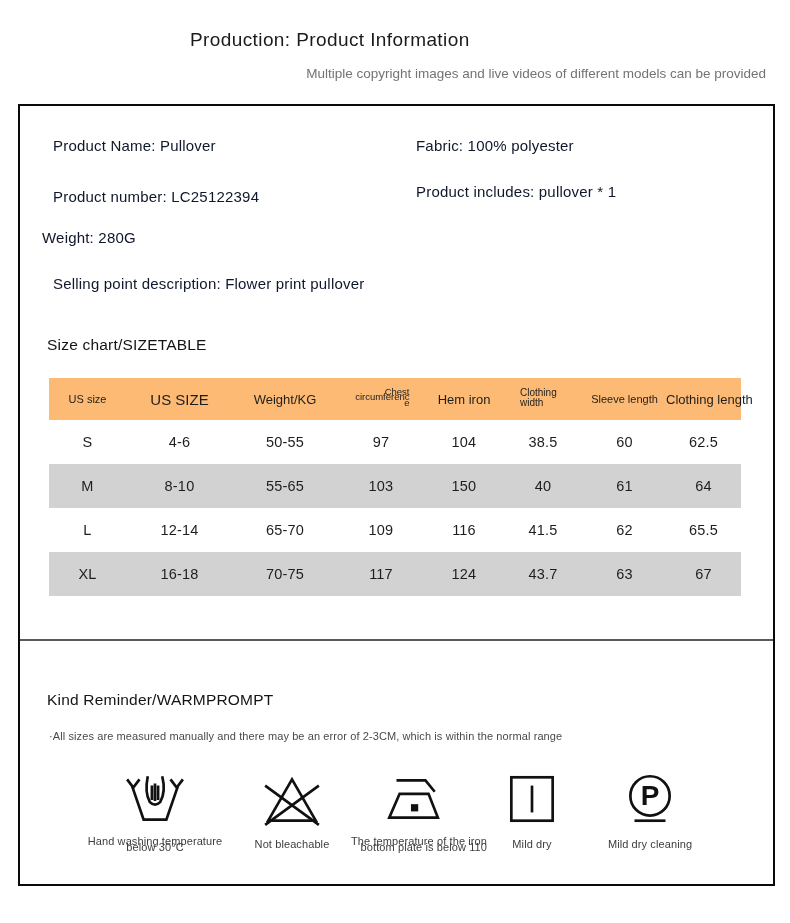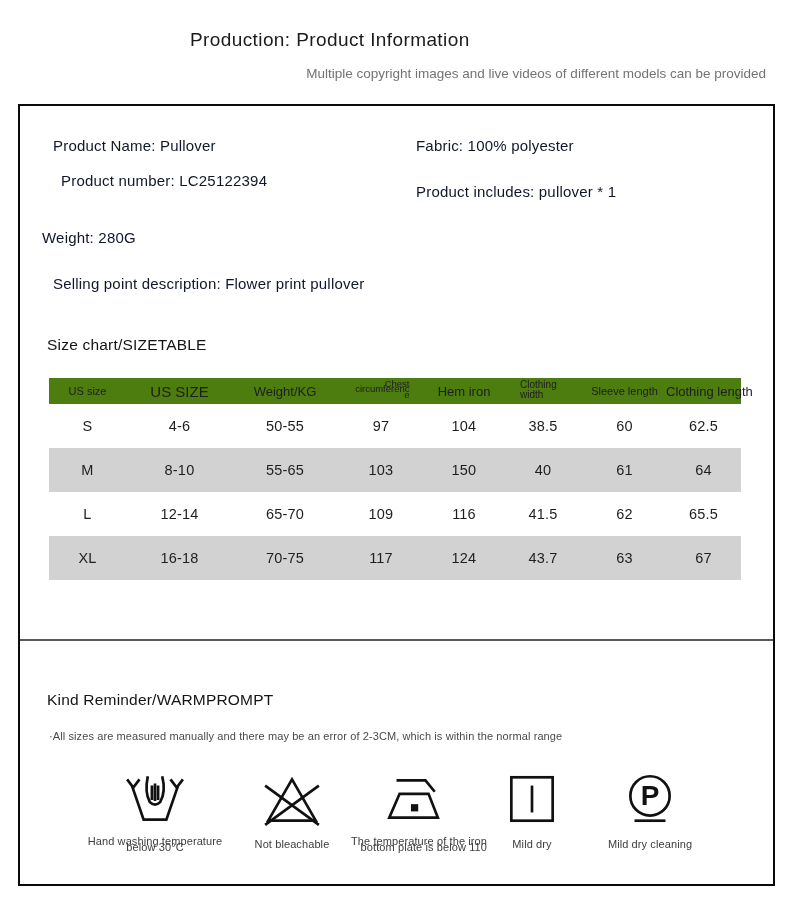--- a/index.html
+++ b/index.html
@@ -5,28 +5,28 @@
   html,body{margin:0;padding:0;background:#ffffff;}
   .page{
     position:relative;width:790px;height:923px;background:#ffffff;overflow:hidden;
     font-family:"Liberation Sans", sans-serif;color:#1e1e1e;
   }
   .title{position:absolute;left:190px;top:29px;font-size:19px;color:#1b1b1b;letter-spacing:.4px;}
   .subtitle{position:absolute;right:24px;top:66px;font-size:13.5px;color:#737373;}
   .box{position:absolute;left:18px;top:104px;width:753px;height:778px;border:2px solid #0a0a0a;background:#fff;}
   .info{position:absolute;font-size:15px;color:#0f172a;letter-spacing:.2px;white-space:nowrap;}
   .i-name{left:33px;top:31px;} .i-fabric{left:396px;top:31px;}
-  .i-number{left:33px;top:66px;margin-left:8px;} .i-includes{left:396px;top:77px;}
+  .i-number{left:33px;top:82px;} .i-includes{left:396px;top:77px;}
   .i-weight{left:22px;top:123px;} .i-selling{left:33px;top:169px;}
   .heading{position:absolute;font-size:15.5px;color:#141414;letter-spacing:.2px;}
   .h-size{left:27px;top:230px;} .h-reminder{left:27px;top:585px;}
   .note{position:absolute;left:29px;top:624px;font-size:11px;color:#4a4a4a;letter-spacing:.1px;white-space:nowrap;}
   table.size{position:absolute;left:29px;top:272px;width:692px;border-collapse:collapse;table-layout:fixed;}
   table.size th, table.size td{padding:0;border:none;text-align:center;vertical-align:middle;font-weight:normal;color:#1e1e1e;overflow:visible;}
-  table.size thead tr{background:#4d7c0f;height:26px;}
+  table.size thead tr{background:#fdba74;height:42px;}
   table.size tbody tr{height:44px;}
   table.size tbody tr:nth-child(even){background:#d2d2d2;}
   table.size td{font-size:14.5px;letter-spacing:.2px;}
   th.c0{font-size:11px;} th.c1{font-size:15px;} th.c2{font-size:13px;}
   th.c4{font-size:13px;} th.c6{font-size:11px;}
   th.c7{font-size:13px;white-space:nowrap;text-align:left;}
   th.c3 span{display:inline-block;width:57px;font-size:9.5px;line-height:5.5px;text-align:right;overflow-wrap:break-word;word-break:break-word;}
   th.c5 span{display:inline-block;width:46px;font-size:10px;line-height:10px;text-align:left;}
   .divider{position:absolute;left:0;top:533px;width:100%;height:0;border-top:2px solid #5a5a5a;}
   .care{position:absolute;top:664px;width:160px;text-align:center;}

